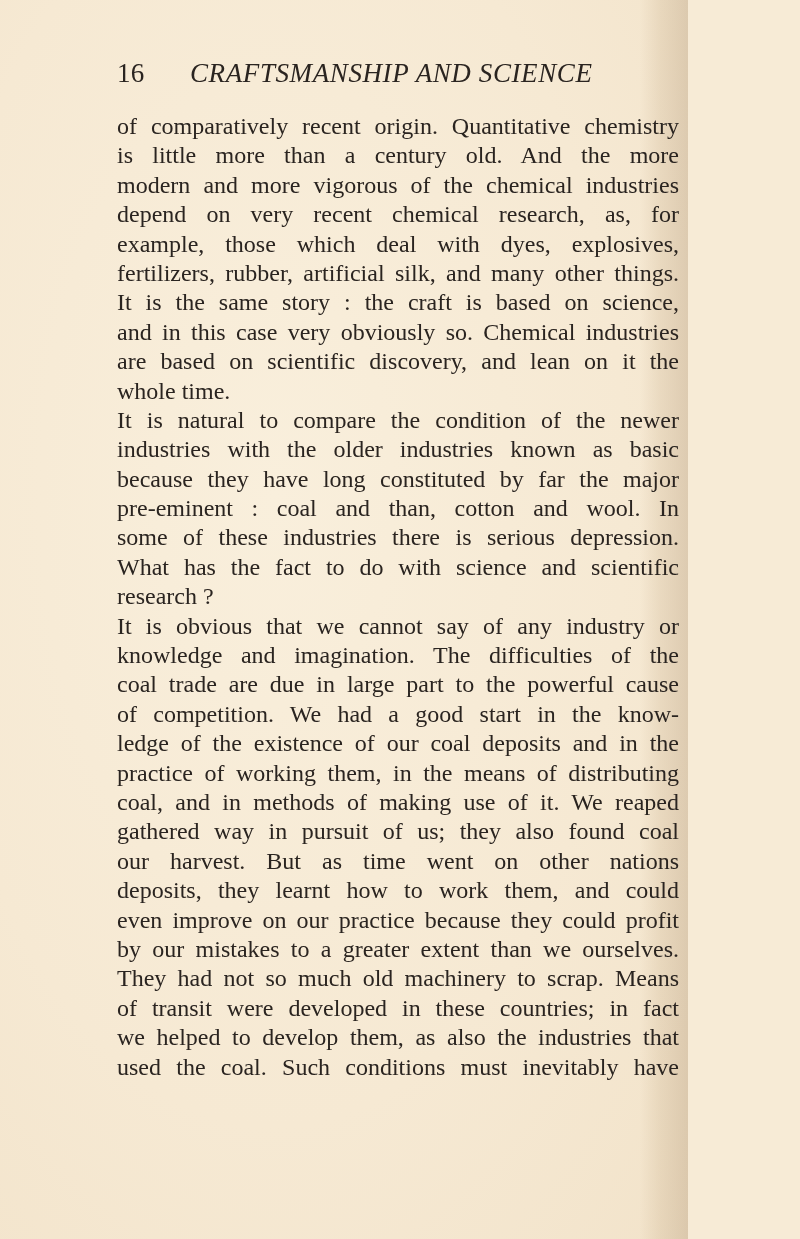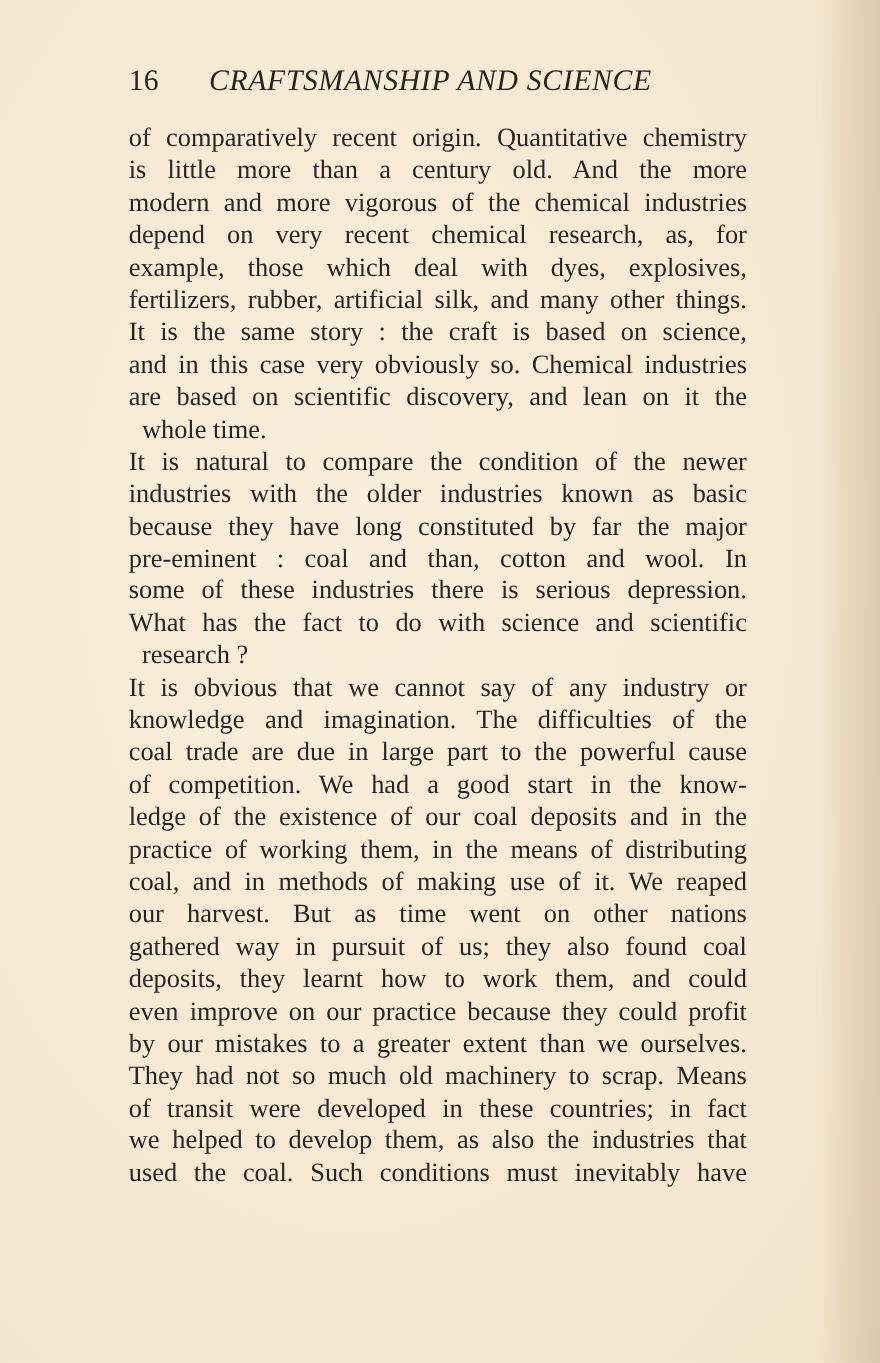--- a/index.html
+++ b/index.html
@@ -11,21 +11,21 @@
       height: 1239px;
       overflow: hidden;
       background: #f7ebd6;
       position: relative;
       font-family: "DejaVu Serif", "Liberation Serif", serif;
       color: #2a2420;
     }
     .page {
       position: absolute;
       left: 0; top: 0;
-      width: 800px;
+      width: 688px;
       height: 1239px;
       background:
         linear-gradient(to right, rgba(0,0,0,0) 0%, rgba(0,0,0,0) 93%, rgba(180,150,110,0.18) 96%, rgba(160,130,95,0.28) 100%),
         radial-gradient(ellipse at 40% 40%, #f9efdc 0%, #f6e9d3 60%, #f2e3ca 100%);
     }
     .running-head {
       position: absolute;
       top: 58px;
       left: 117px;
       width: 540px;
@@ -60,21 +60,20 @@
     .line {
       display: block;
       white-space: nowrap;
       text-align: justify;
       text-align-last: justify;
       height: 29.4px;
       overflow: visible;
     }
     .line.last {
       text-align-last: left;
-      margin-left: 12px;
     }
     .line.indent {
       padding-left: 0;
     }
   </style>
 </head>
 <body>
 
 <div class="page">
 
@@ -109,22 +108,22 @@
     </div>
 
     <div>
       <span class="line indent">It is obvious that we cannot say of any industry or</span>
       <span class="line">knowledge and imagination. The difficulties of the</span>
       <span class="line">coal trade are due in large part to the powerful cause</span>
       <span class="line">of competition. We had a good start in the know-</span>
       <span class="line">ledge of the existence of our coal deposits and in the</span>
       <span class="line">practice of working them, in the means of distributing</span>
       <span class="line">coal, and in methods of making use of it. We reaped</span>
+      <span class="line">gathered way in pursuit of us; they also found coal</span>
       <span class="line">our harvest. But as time went on other nations</span>
-      <span class="line">gathered way in pursuit of us; they also found coal</span>
       <span class="line">deposits, they learnt how to work them, and could</span>
       <span class="line">even improve on our practice because they could profit</span>
       <span class="line">by our mistakes to a greater extent than we ourselves.</span>
       <span class="line">They had not so much old machinery to scrap. Means</span>
       <span class="line">of transit were developed in these countries; in fact</span>
       <span class="line">we helped to develop them, as also the industries that</span>
       <span class="line">used the coal. Such conditions must inevitably have</span>
     </div>
 
   </div>

